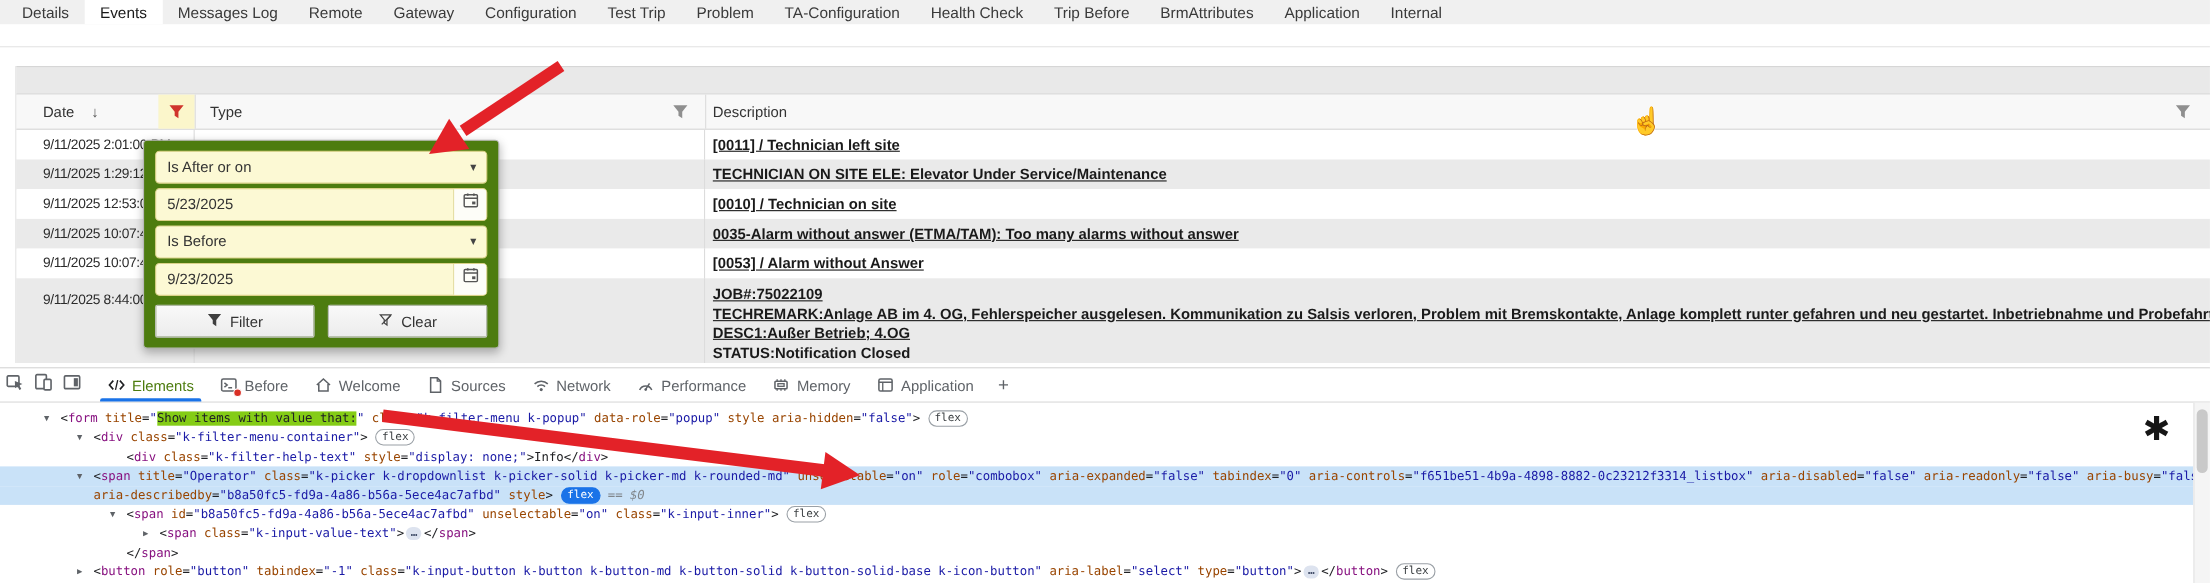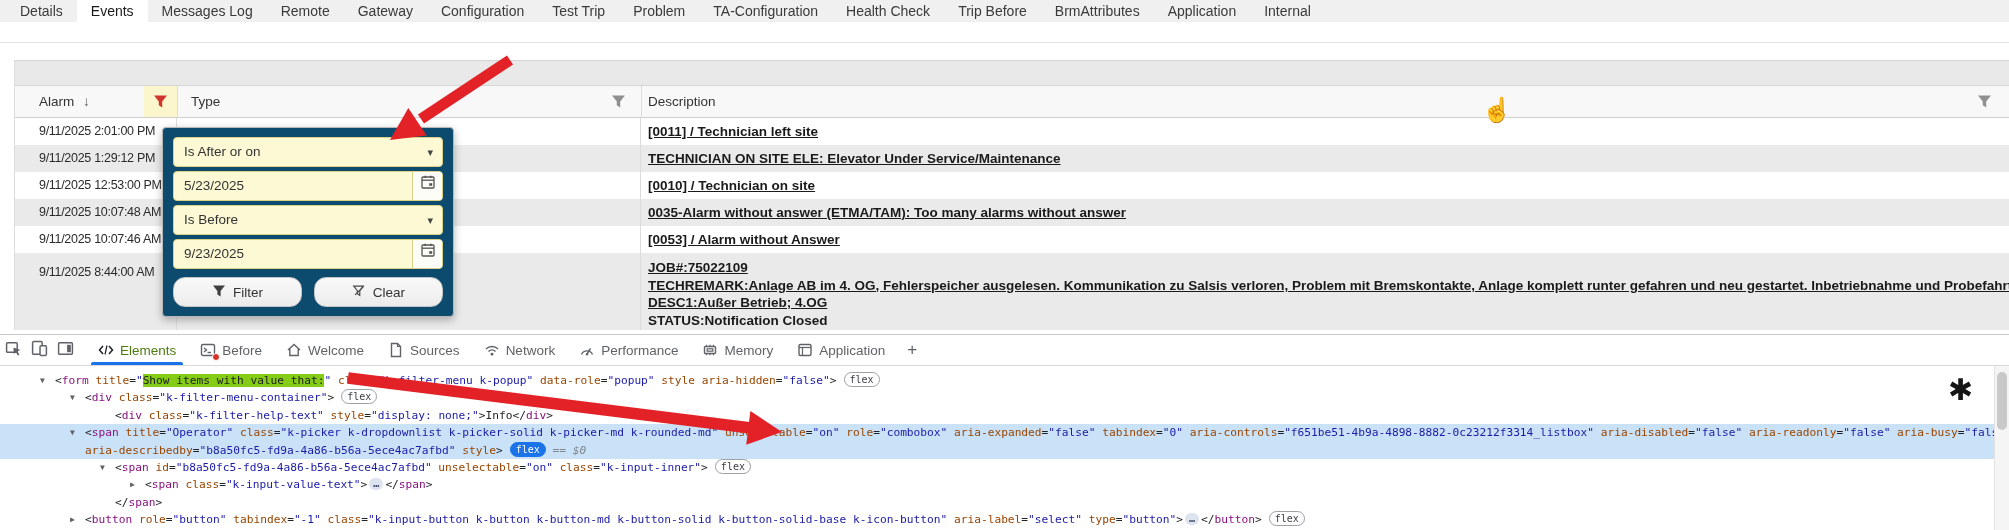--- a/index.html
+++ b/index.html
@@ -45,34 +45,34 @@
     font-size:12.5px;letter-spacing:-0.3px;color:#2b2b2b;line-height:27px}
   .g-row.tall .g-date{line-height:22px;padding-top:8px}
   .g-type{width:464px;border-right:1px solid #dcdcdc}
   .g-desc{flex:1;padding-left:7px;line-height:27px;font-size:13.5px}
   .g-row.tall .g-desc{line-height:17.5px;padding-top:6px;white-space:normal}
   .desc-link{font-weight:bold;color:#1a1a1a;text-decoration:underline;cursor:pointer}
   .g-row.tall .desc-link{display:block;white-space:nowrap;overflow:hidden}
   .desc-link.no-underline{text-decoration:none}
 
   
-  .popup{position:absolute;left:162px;top:127px;width:292px;background:#0c4a6e;
+  .popup{position:absolute;left:130px;top:127px;width:324px;background:#4d7c0f;
     border:1px solid #b9b9b9;border-radius:4px;box-shadow:0 3px 9px rgba(0,0,0,.28);
     padding:9px 10px;z-index:5}
   .f-row{position:relative;height:30px;margin-bottom:4px;background:#fcf9d4;
     border:1px solid #d9d187;border-radius:4px;font-size:13.5px;color:#333;
     line-height:28px;padding-left:10px;display:flex}
   .f-val{flex:1;line-height:28px}
   .f-chevron{position:absolute;right:9px;top:0;line-height:28px;font-size:11px;color:#444;cursor:pointer}
   .f-calbtn{width:30px;height:28px;margin-left:auto;border-left:1px solid #d9d187;background:#fdfdf8;
     border-radius:0 3px 3px 0;display:flex;align-items:center;justify-content:center;cursor:pointer}
   .f-calbtn svg{width:16px;height:16px;color:#555}
   .f-actions{display:flex;gap:12px;margin-top:8px}
   .f-btn{flex:1;height:30px;background:linear-gradient(#f9f9f9,#ececec);border:1px solid #c6c6c6;
-    border-radius:12px;display:flex;align-items:center;justify-content:center;gap:7px;
+    border-radius:2px;display:flex;align-items:center;justify-content:center;gap:7px;
     font-size:13.5px;color:#333;cursor:pointer}
   .f-btn svg{width:14px;height:14px;color:#444}
 
   
   .arrow-svg{position:absolute;z-index:10;pointer-events:none}
   .cursor-hand{position:absolute;left:1482px;top:96px;font-size:24px;color:#1b1b1b;
     text-shadow:0 0 2px #fff;z-index:11}
 
   
   .devtools{position:absolute;left:0;top:334px;width:100%;height:196px;background:#fff;
@@ -135,21 +135,21 @@
       <div class="app-tab">BrmAttributes</div>
       <div class="app-tab">Application</div>
       <div class="app-tab">Internal</div>
     </div>
 
   <div class="divider1"></div>
 
   <div class="grid">
     <div class="g-toolbar"></div>
     <div class="g-header">
-      <span class="hdr-label hdr-date">Alarm</span>
+      <span class="hdr-label hdr-date">Date</span>
       <span class="hdr-sort">↓</span>
       <span class="hdr-filter-cell">
           <span class="hdr-funnel red"><svg viewBox="0 0 14 14">
               <path d="M1 1.5 H13 L8.6 7 V12.5 L5.4 10.4 V7 Z" fill="currentColor"></path>
             </svg></span>
         </span>
       <span class="colline1"></span>
       <span class="hdr-label hdr-type">Type</span>
       <span class="hdr-funnel gray type-funnel"><svg viewBox="0 0 14 14">
             <path d="M1 1.5 H13 L8.6 7 V12.5 L5.4 10.4 V7 Z" fill="currentColor"></path>

